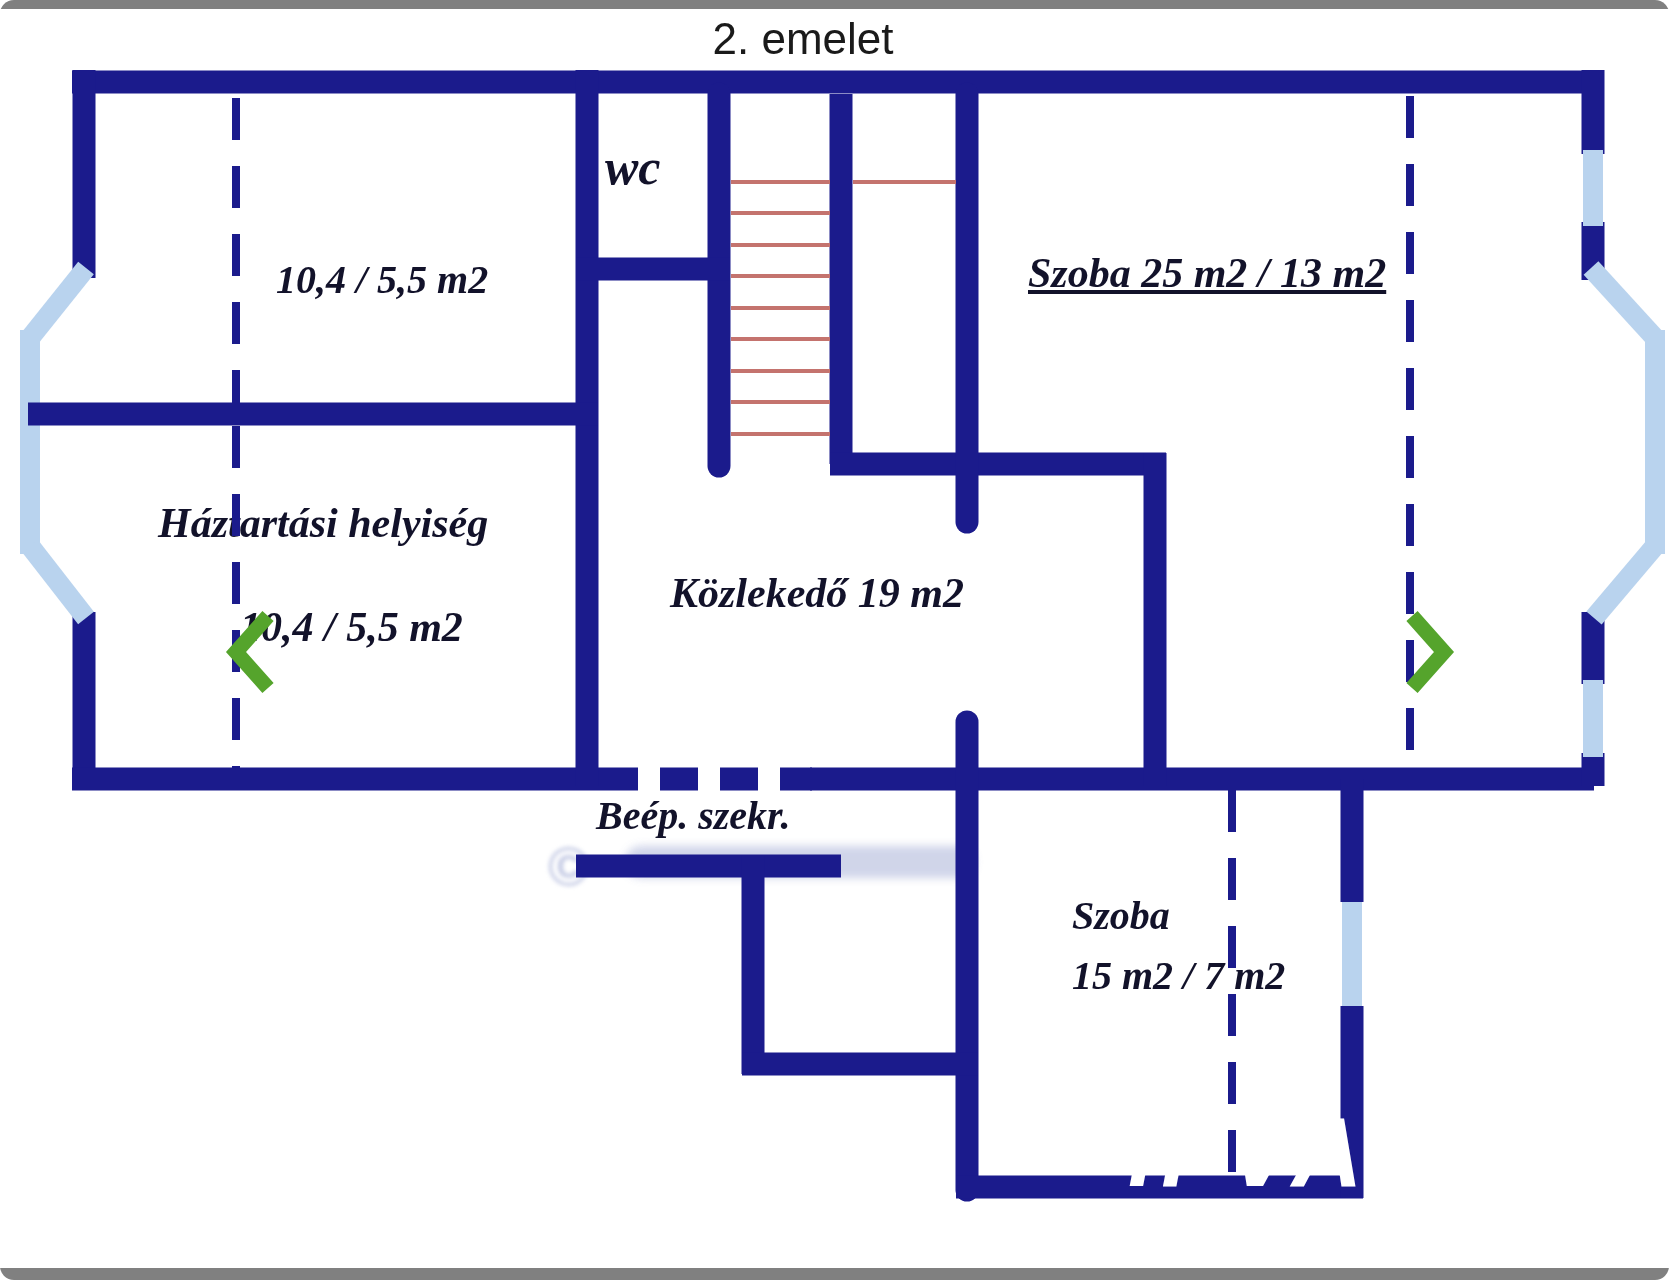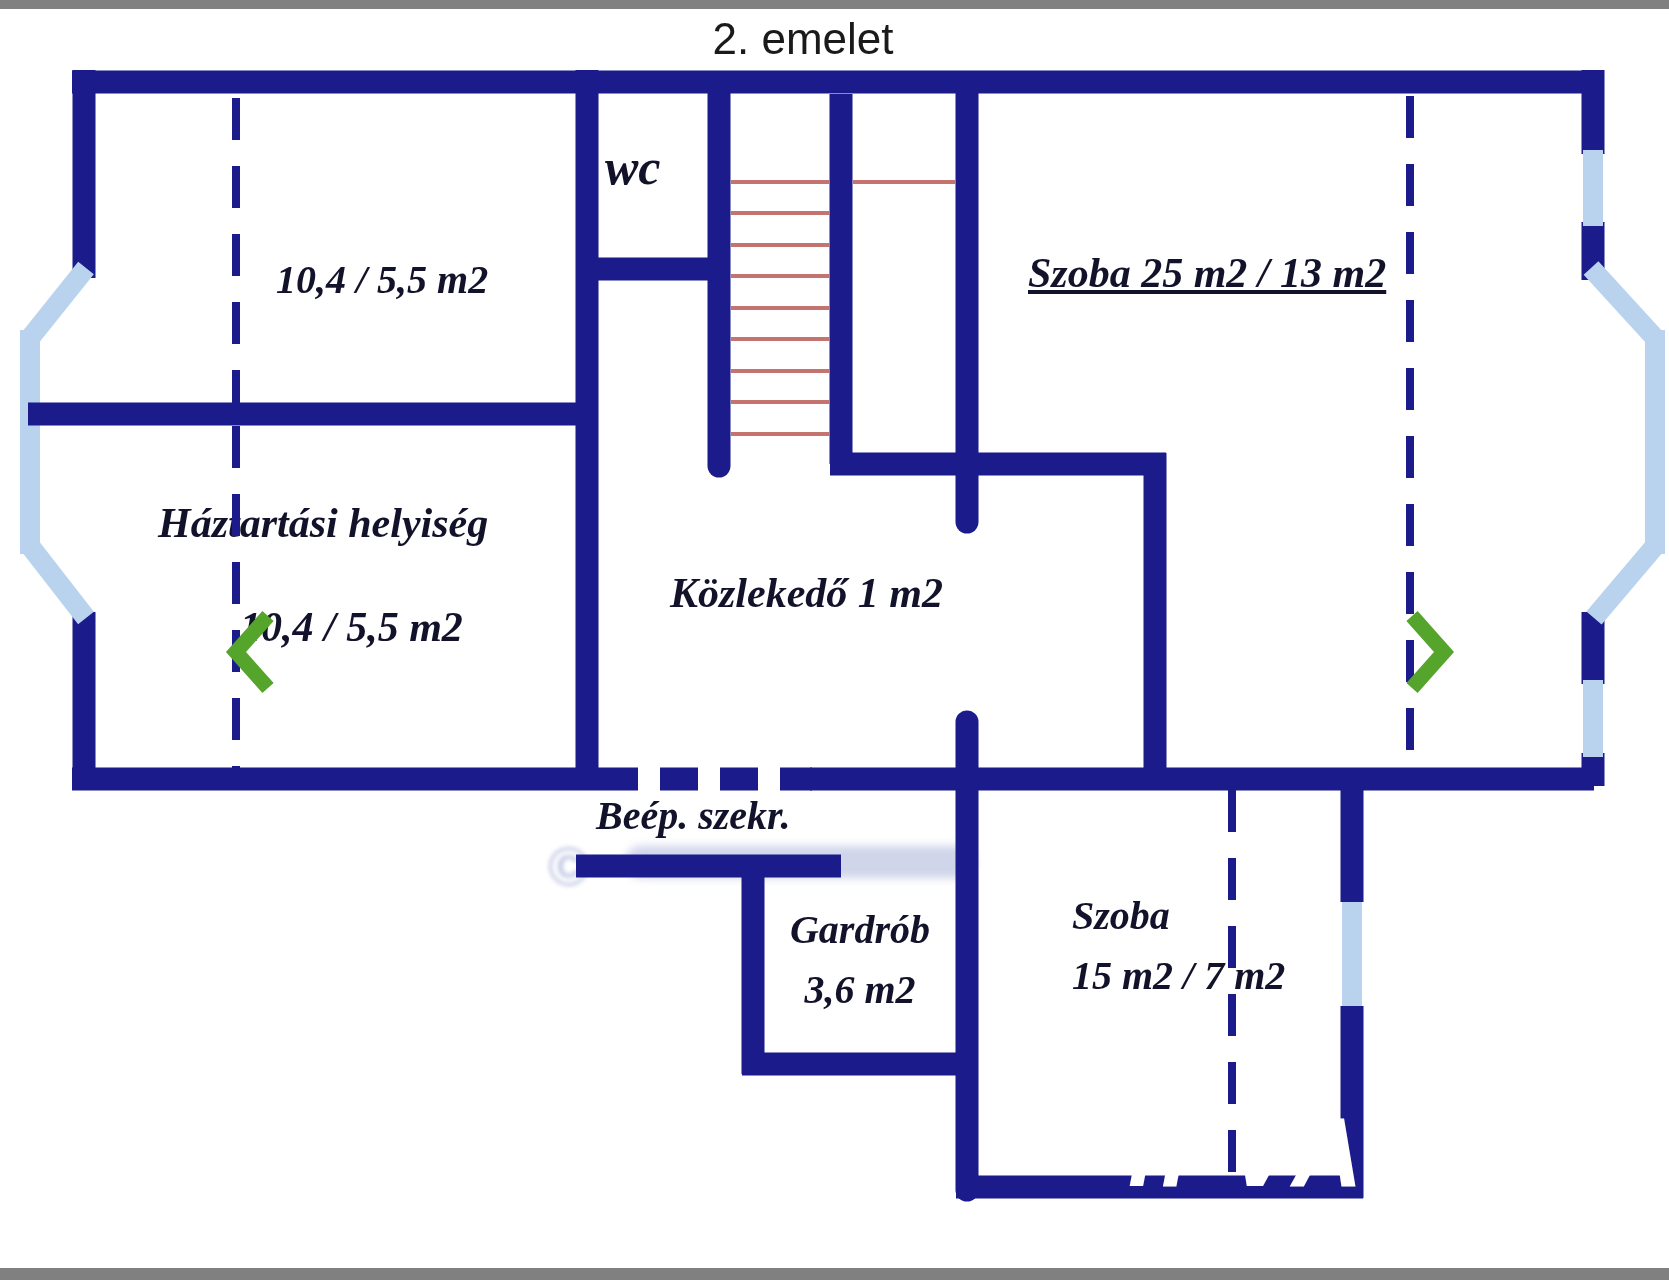--- a/index.html
+++ b/index.html
@@ -1,18 +1,18 @@
 <!DOCTYPE html>
 <html style="--wall: #1b1b8c; --window: #b9d3ee; --stair-tread: #c4736e; --nav-green: #55a42c; --label-ink: #12122a; --title-ink: #1a1a1a; --frame-gray: #808080; --watermark-lavender: rgba(148,158,206,0.55); --watermark-white: #ffffff;"><head>
 <meta charset="utf-8">
 <style>
   html,body{margin:0;padding:0;background:#fff;}
   .stage{
     position:relative;width:1669px;height:1280px;background:#fff;
-    overflow:hidden;font-family:"Liberation Serif",serif;
+    overflow:hidden;font-family:"Liberation Serif",serif;border-radius:14px;
   }
   .frame-bar{position:absolute;left:0;width:100%;background:var(--frame-gray);}
   .frame-bar.top{top:0;height:9px;}
   .frame-bar.bottom{bottom:0;height:12px;}
   .title{
     position:absolute;left:603px;top:14px;width:400px;text-align:center;
     font-family:"Liberation Sans",sans-serif;font-size:44px;color:var(--title-ink);
     z-index:3;
   }
   svg.plan{position:absolute;left:0;top:0;z-index:2;pointer-events:none;}
@@ -128,28 +128,24 @@
 
   <div class="lbl" style="left:276px;top:250px;font-size:40px;">10,4 / 5,5 m2</div>
 
   <div class="lbl" style="left:605px;top:130px;font-size:50px;font-style:italic;">wc</div>
 
   <div class="lbl" style="left:1028px;top:242px;font-size:42px;text-decoration:underline;">Szoba 25 m2 / 13 m2</div>
 
   <div class="lbl" style="left:158px;top:492px;font-size:42px;">Háztartási helyiség</div>
   <div class="lbl" style="left:240px;top:596px;font-size:42px;">10,4 / 5,5 m2</div>
 
-  <div class="lbl" style="left:670px;top:562px;font-size:42px;">Közlekedő 1 m2</div>
+  <div class="lbl" style="left:670px;top:562px;font-size:42px;">Közlekedő 19 m2</div>
 
   <div class="lbl" style="left:596px;top:786px;font-size:40px;">Beép. szekr.</div>
 
-  <div class="lbl" style="left:740px;top:900px;width:240px;text-align:center;font-size:40px;">
-    <div>Gardrób</div>
-    <div>3,6 m2</div>
-  </div>
 
   <div class="lbl" style="left:1032px;top:886px;font-size:40px;margin-left:40px;">
     <div>Szoba</div>
     <div>15 m2 / 7 m2</div>
   </div>
 
 
   <div class="wm-lav">©</div>
   <div class="wm-bar"></div>
   <div class="wm-corner">il VA</div>

